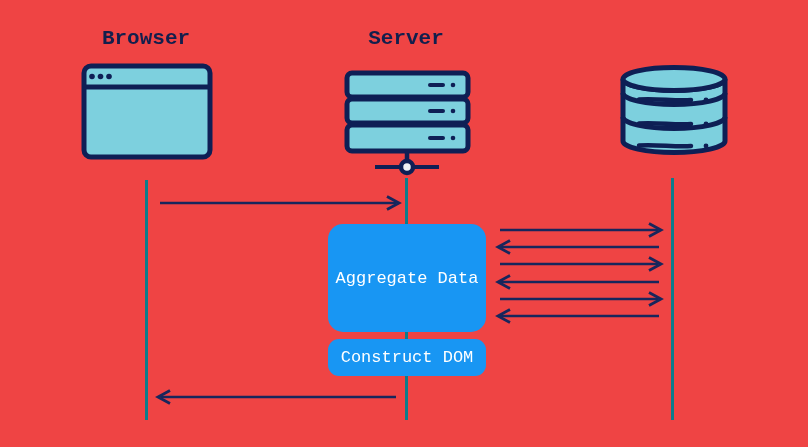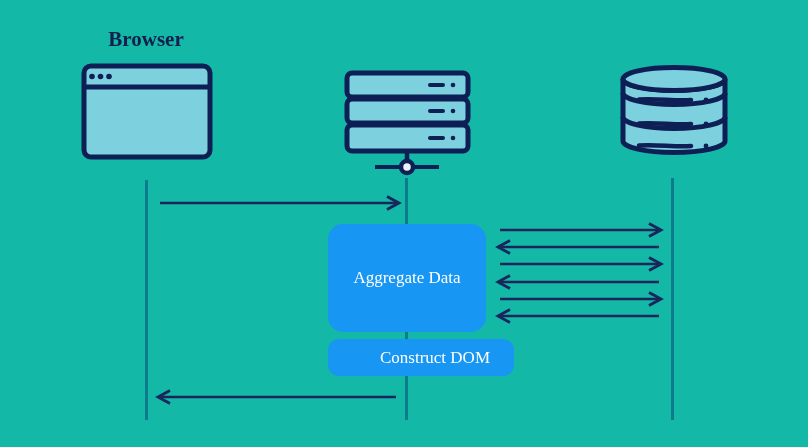--- a/index.html
+++ b/index.html
@@ -1,21 +1,21 @@
 <!DOCTYPE html>
 <html><head>
 <meta charset="utf-8">
 <style>
   html,body{margin:0;padding:0;}
   .canvas{
     position:relative;
     width:808px;height:447px;
-    background:#14b8a6;
+    background:#ef4444;
     overflow:hidden;
-    font-family:Liberation Serif, serif;
+    font-family:Liberation Mono, monospace;
   }
   .actor-title{
     position:absolute;
     width:160px;
     text-align:center;
     font-size:21px;
     font-weight:bold;
     color:#121f4d;
     top:27px;
   }
@@ -51,34 +51,34 @@
   }
   .activation-large{
     left:328px;top:224px;
     width:158px;height:108px;
     border-radius:15px;
   }
   .activation-small{
     left:328px;top:339px;
     width:158px;height:37px;
     border-radius:11px;
-    padding-left:28px;
   }
   .arrow-shaft{stroke:#18265c;stroke-width:2.4;fill:none;}
   .arrow-head{stroke:#18265c;stroke-width:2.8;fill:none;stroke-linejoin:miter;}
   .icon-outline{stroke:#0e1f55;fill:#7dd0de;}
   .icon-line{stroke:#0e1f55;fill:none;}
   .icon-dot{fill:#0e1f55;}
 </style>
 </head>
 <body>
 
 <div class="canvas">
 
   <div class="actor-title title-browser">Browser</div>
+  <div class="actor-title title-server">Server</div>
 
   <svg class="icon icon-browser" width="132" height="97" viewBox="0 0 132 97">
     <rect class="icon-outline" x="3" y="3" width="126" height="91" rx="7" stroke-width="5"></rect>
     <line class="icon-line" x1="3" y1="24" x2="129" y2="24" stroke-width="5"></line>
     <circle class="icon-dot" cx="11" cy="13.5" r="2.8"></circle>
     <circle class="icon-dot" cx="19.5" cy="13.5" r="2.8"></circle>
     <circle class="icon-dot" cx="28" cy="13.5" r="2.8"></circle>
   </svg>
 
   <svg class="icon icon-server" width="130" height="112" viewBox="0 0 130 112">

